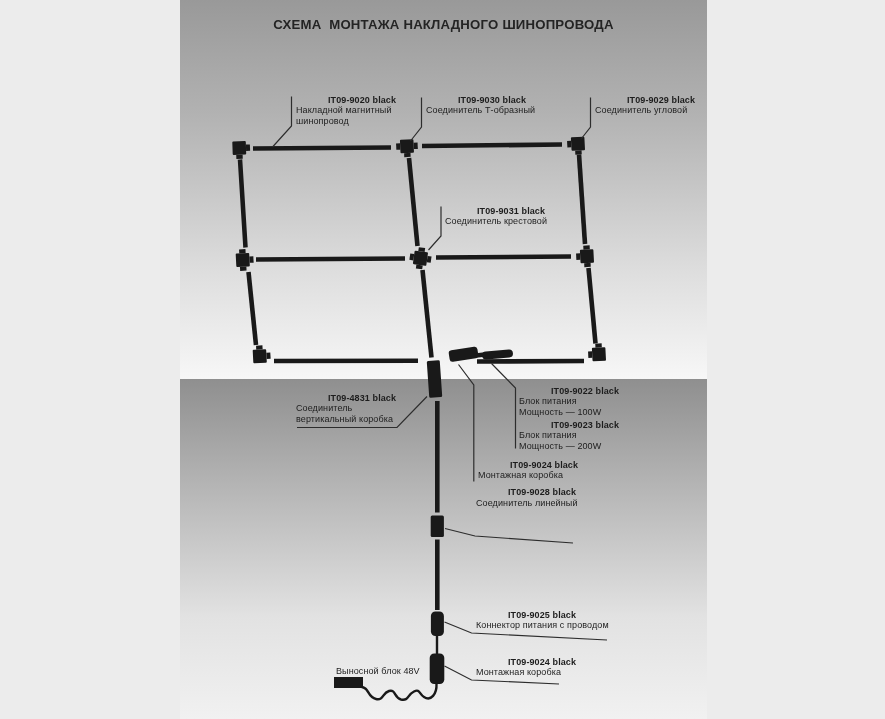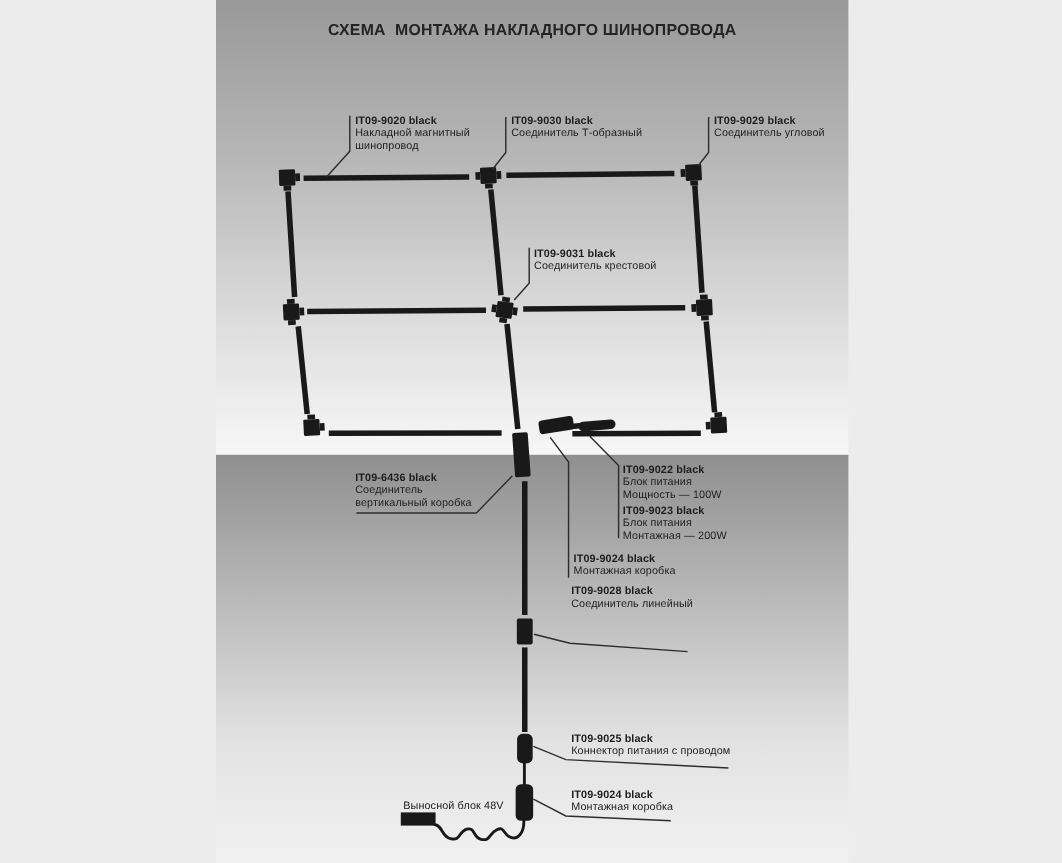--- a/index.html
+++ b/index.html
@@ -27,21 +27,21 @@
   svg.diagram{position:absolute;left:0;top:0;}
   .track{stroke:var(--track);stroke-width:4.6;stroke-linecap:butt;}
   .thin{stroke:var(--track);stroke-width:2.4;fill:none;stroke-linecap:round;}
   .leader{stroke:var(--leader);stroke-width:1.2;fill:none;stroke-linejoin:miter;}
   .part{fill:var(--track);}
   .title{
     position:absolute;left:180px;top:16px;width:527px;text-align:center;
     font-size:13.2px;font-weight:bold;line-height:17.5px;letter-spacing:.2px;color:#242424;
   }
   .lbl{position:absolute;font-size:9px;line-height:10.5px;white-space:nowrap;color:var(--ink);letter-spacing:.1px;}
-  .lbl .code{font-weight:bold;}
+  .lbl .code{font-weight:bold;margin-left:32px;}
 </style>
 </head>
 <body>
 
 <div class="strip left"></div>
 <div class="strip right"></div>
 
 <div class="content">
   <div class="band-top"></div>
   <div class="band-bottom"></div>
@@ -161,35 +161,35 @@
   <div class="code">IT09-9029 black</div>
   <div>Соединитель угловой</div>
 </div>
 
 <div class="lbl" style="left:445px;top:205.5px">
   <div class="code">IT09-9031 black</div>
   <div>Соединитель крестовой</div>
 </div>
 
 <div class="lbl" style="left:296px;top:392.5px">
-  <div class="code">IT09-6436 black</div>
+  <div class="code">IT09-4831 black</div>
   <div>Соединитель</div>
   <div>вертикальный коробка</div>
 </div>
 
 <div class="lbl" style="left:519px;top:385.5px">
   <div class="code">IT09-9022 black</div>
   <div>Блок питания</div>
   <div>Мощность — 100W</div>
 </div>
 
 <div class="lbl" style="left:519px;top:419.5px">
   <div class="code">IT09-9023 black</div>
   <div>Блок питания</div>
-  <div>Монтажная — 200W</div>
+  <div>Мощность — 200W</div>
 </div>
 
 <div class="lbl" style="left:478px;top:459.5px">
   <div class="code">IT09-9024 black</div>
   <div>Монтажная коробка</div>
 </div>
 
 <div class="lbl" style="left:476px;top:487px">
   <div class="code">IT09-9028 black</div>
   <div>Соединитель линейный</div>

